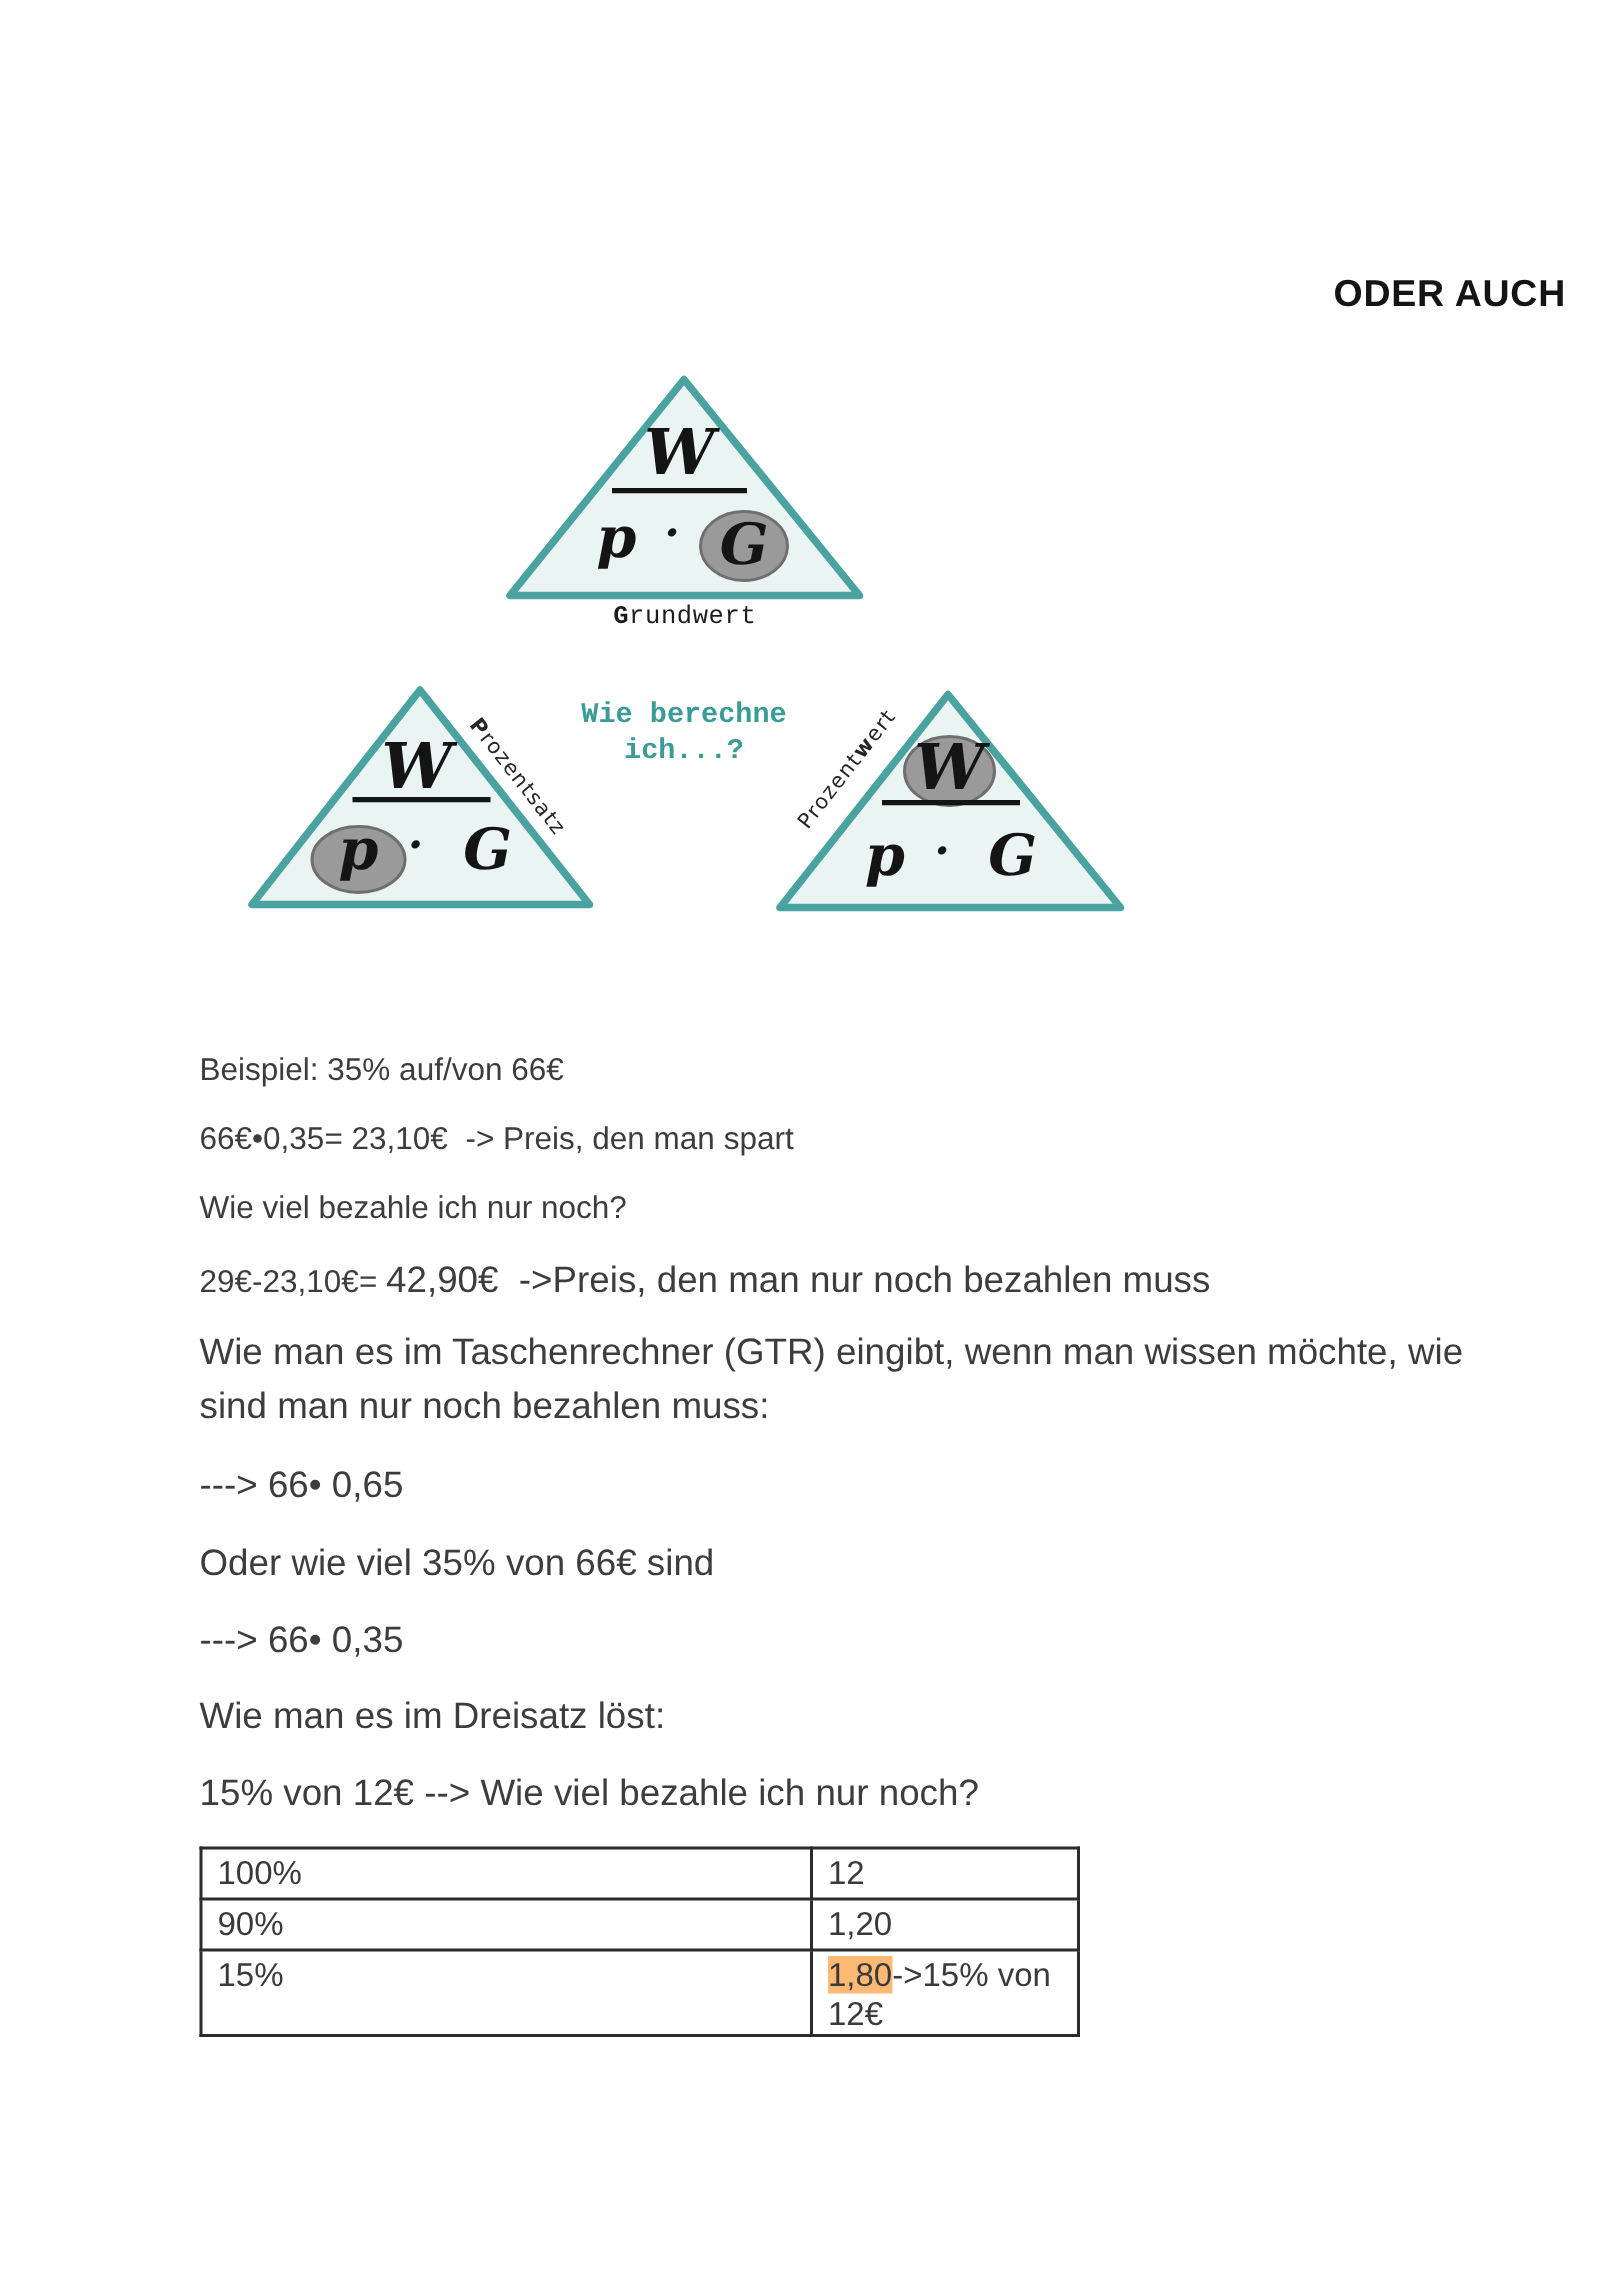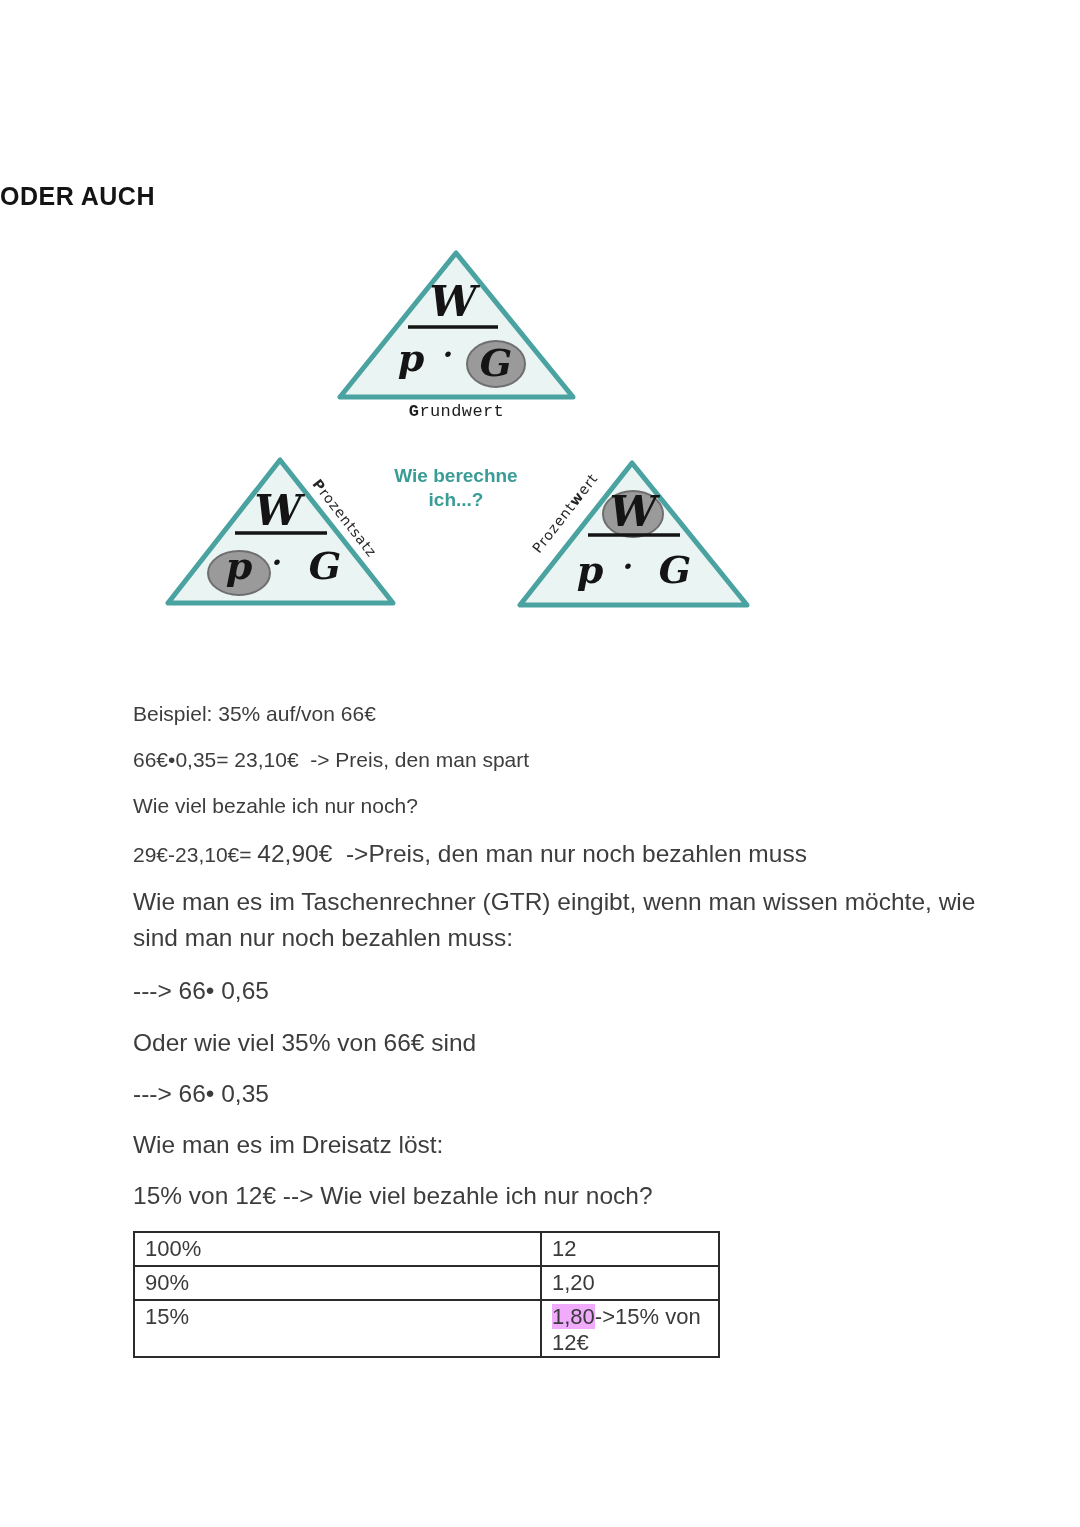--- a/index.html
+++ b/index.html
@@ -7,21 +7,21 @@
     position:relative;
     width:1080px;height:1527px;
     background:#ffffff;
     font-family:"Liberation Sans",sans-serif;
     overflow:hidden;
   }
   .abs{position:absolute;}
   
   .title{
     left:0;top:182px;width:1044px;
-    text-align:left;
+    text-align:right;
     font-size:25px;font-weight:bold;color:#141414;
     letter-spacing:0.5px;
   }
   
   .tri-poly{fill:#eaf4f3;stroke:#4aa3a0;stroke-width:5;stroke-linejoin:round;}
   .math{font-family:"DejaVu Serif","Liberation Serif",serif;font-style:italic;font-weight:bold;fill:#141414;}
   .frac-bar{stroke:#141414;stroke-width:3.5;}
   .gray-ellipse{fill:#9a9a9a;stroke:#6f6f6f;stroke-width:2;}
   
   .tri-caption{
@@ -33,21 +33,21 @@
     font-size:14px;color:#262626;letter-spacing:1px;white-space:nowrap;
     font-family:"DejaVu Sans","Liberation Sans",sans-serif;
   }
   .rot-label b{font-weight:bold;}
   .rot-cw{transform:rotate(52deg);transform-origin:0 0;}
   .rot-ccw{transform:rotate(-52deg);transform-origin:0 0;}
   .question{
     left:356px;top:464px;width:200px;
     text-align:center;font-size:19px;line-height:24px;
     font-weight:bold;color:#3a9c96;
-    font-family:Liberation Sans, sans-serif;
+    font-family:Liberation Mono, monospace;
   }
   
   .para{
     left:133px;
     color:#3d3d3d;
     white-space:pre-wrap;
   }
   .p-small{font-size:21px;line-height:26px;}
   .p-large{font-size:24.5px;line-height:36px;}
   .p-small-inline{font-size:21px;}
@@ -60,21 +60,21 @@
   .dreisatz td{
     border:2px solid #2b2b2b;
     padding:3px 10px 0 10px;
     vertical-align:top;
     overflow:hidden;
   }
   .col-percent{width:385px;}
   .col-value{width:156px;}
   .row-h1{height:34px;padding-left:16px;}
   .row-h3{height:46px;}
-  .hl{background:#f0abfc;}
+  .hl{background:#fdba74;}
 </style>
 </head>
 <body>
 
 <div id="page">
 
   <div class="abs title">ODER AUCH</div>
 
   <svg class="abs" style="left:332px;top:245px;" width="249" height="160" viewBox="0 0 249 160">
     <polygon class="tri-poly" points="124,8 8,152 241,152"></polygon>

